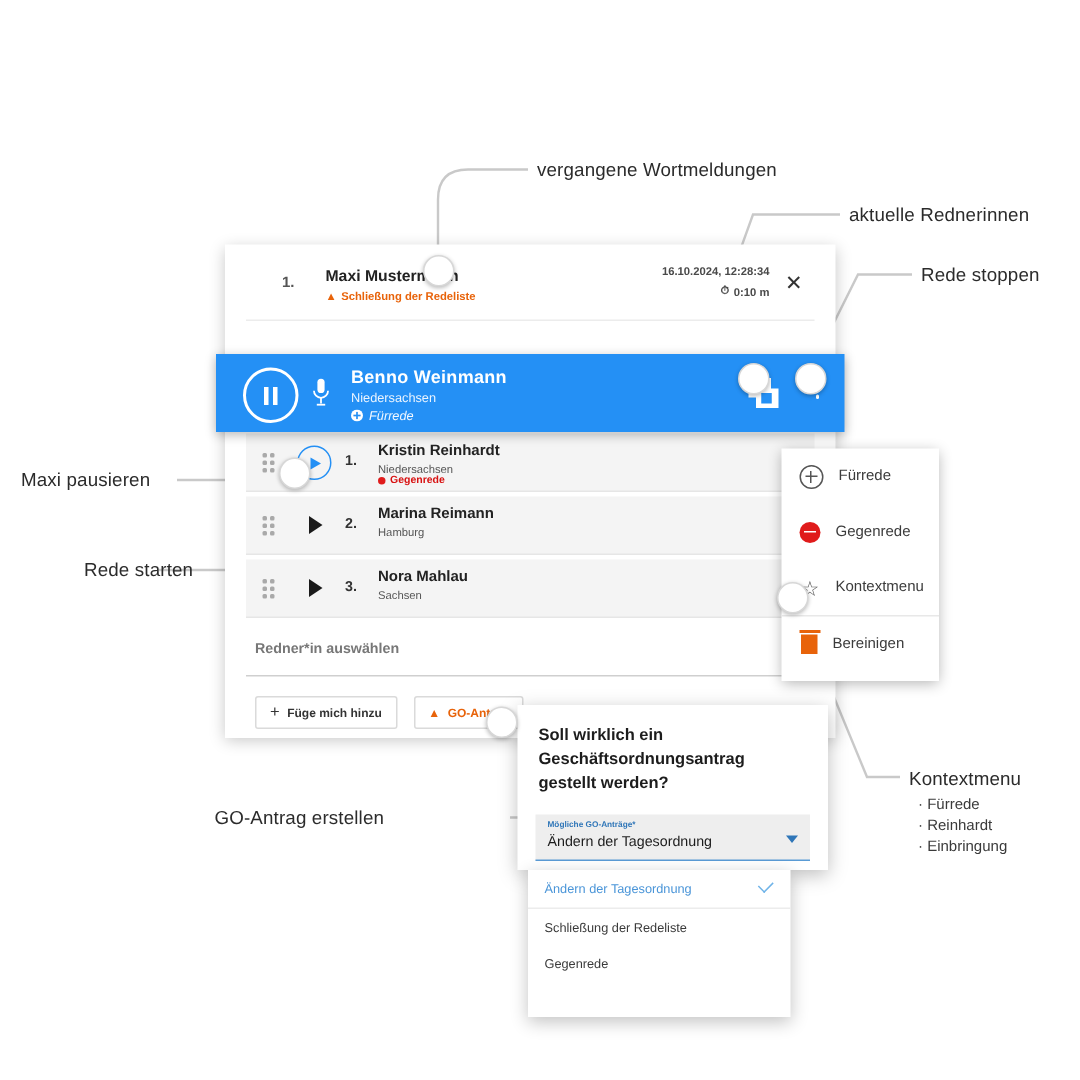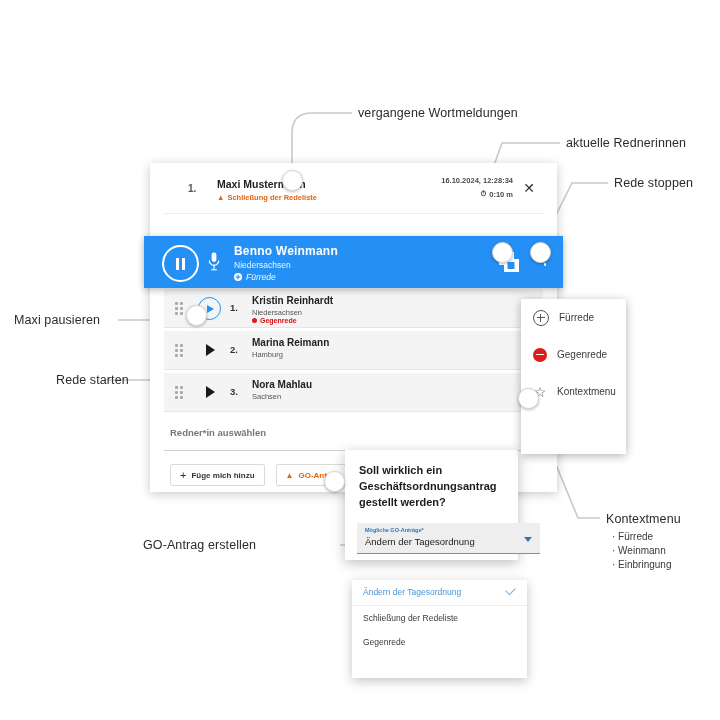--- a/index.html
+++ b/index.html
@@ -218,21 +218,21 @@
   .ic-star{font-size:14px;color:#555;line-height:1;flex:0 0 auto;width:14px;text-align:center;}
   .ic-trash{
     width:11px;height:13px;background:#E8630A;position:relative;flex:0 0 auto;margin-left:1px;
   }
   .ic-trash:before{
     content:"";position:absolute;left:-1.5px;top:-3px;width:14px;height:2.2px;background:#E8630A;
   }
 
   
   #go-dialog{
-    position:absolute;left:345px;top:450px;width:173px;height:110px;
+    position:absolute;left:345px;top:470px;width:207px;height:110px;
     background:#fff;z-index:25;
     box-shadow:0 3px 12px rgba(0,0,0,.26);
   }
   .dlg-title{
     position:absolute;left:14px;top:12px;width:175px;
     font-size:11px;font-weight:bold;color:#1c1c1c;line-height:16px;
   }
   .dlg-select{
     position:absolute;left:12px;top:73px;width:183px;height:30px;
     background:#eeeeee;border-bottom:1.3px solid #5a9bd5;
@@ -282,21 +282,21 @@
   </svg>
 
   <div class="anno-label" style="left:358px;top:106px">vergangene Wortmeldungen</div>
   <div class="anno-label" style="left:566px;top:136px">aktuelle Rednerinnen</div>
   <div class="anno-label" style="left:614px;top:176px">Rede stoppen</div>
   <div class="anno-label" style="left:14px;top:313px">Maxi pausieren</div>
   <div class="anno-label" style="left:56px;top:373px">Rede starten</div>
   <div class="anno-label" style="left:143px;top:538px">GO-Antrag erstellen</div>
   <div class="anno-label" style="left:606px;top:512px">Kontextmenu</div>
   <div class="anno-sub" style="left:612px;top:530px">· Fürrede</div>
-  <div class="anno-sub" style="left:612px;top:544px">· Weinmann</div>
+  <div class="anno-sub" style="left:612px;top:544px">· Reinhardt</div>
   <div class="anno-sub" style="left:612px;top:558px">· Einbringung</div>
 
   <div class="dot" style="left:282px;top:170px"></div>
   <div class="dot" style="left:492px;top:242px"></div>
   <div class="dot" style="left:530px;top:242px"></div>
   <div class="dot" style="left:186px;top:305px"></div>
   <div class="dot" style="left:324px;top:471px"></div>
   <div class="dot" style="left:518px;top:388px"></div>
 
   <div class="card" id="main-card">
@@ -446,20 +446,24 @@
       <span>Fürrede</span>
     </div>
     <div class="ctx-item">
       <span class="ic-minus"></span>
       <span>Gegenrede</span>
     </div>
     <div class="ctx-item">
       <span class="ic-star">☆</span>
       <span>Kontextmenu</span>
     </div>
+    <div class="ctx-item sep">
+      <span class="ic-trash"></span>
+      <span>Bereinigen</span>
+    </div>
   </div>
 
   <div id="go-dialog">
     <div class="dlg-title">Soll wirklich ein Geschäftsordnungsantrag gestellt werden?</div>
     <div class="dlg-select">
       <div class="dlg-sel-label">Mögliche GO-Anträge*</div>
       <div class="dlg-sel-val">Ändern der Tagesordnung</div>
       <div class="dlg-sel-caret"></div>
     </div>
   </div>

